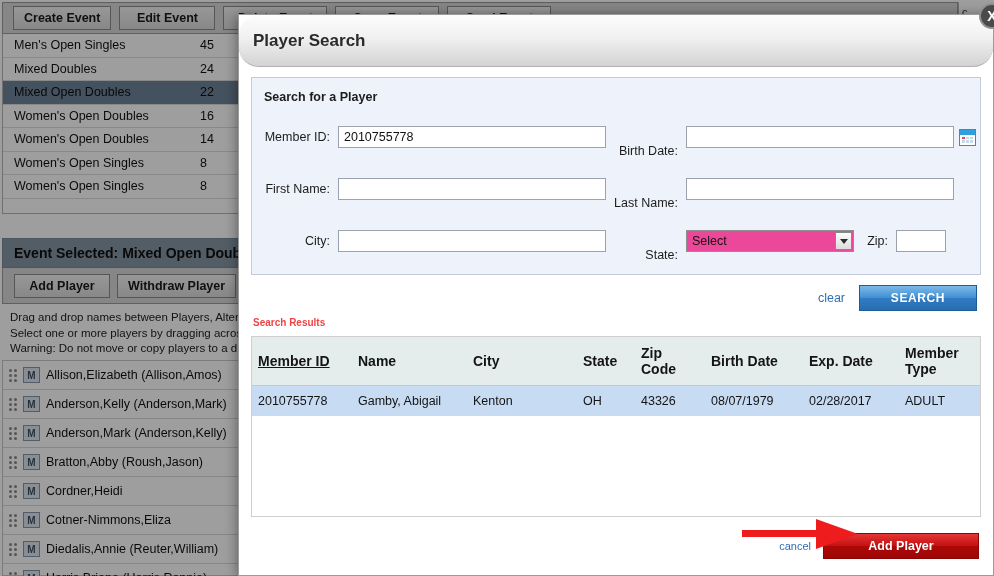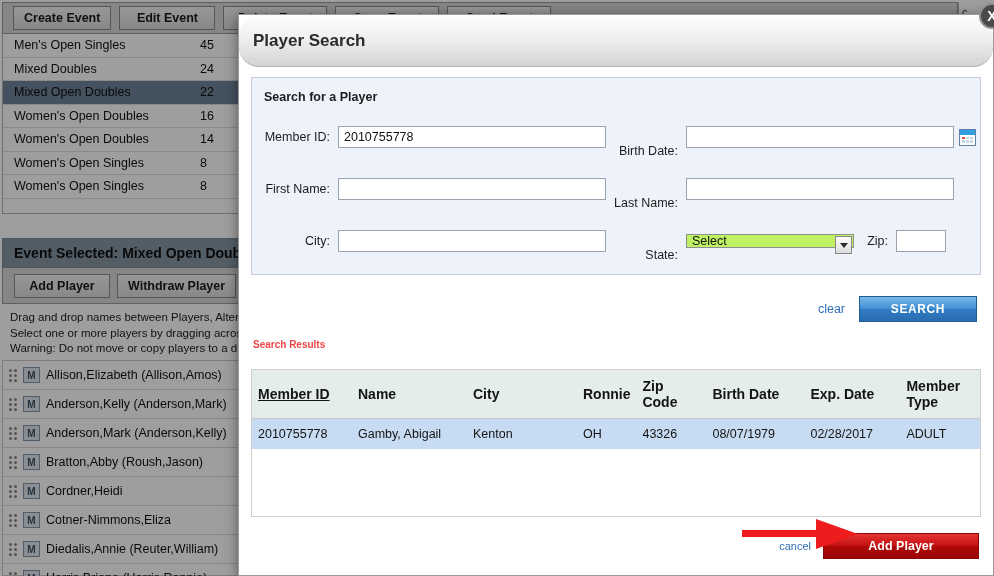--- a/index.html
+++ b/index.html
@@ -141,21 +141,20 @@
     position: absolute; right: -12px; top: -12px;
     width: 26px; height: 26px; border-radius: 50%;
     background: #4a4a4a; border: 2px solid #8f8f8f;
     color: #ffffff; font-size: 14px; font-weight: bold;
     display: flex; align-items: center; justify-content: center;
     z-index: 70; cursor: pointer;
   }
   .modal-body {
     flex: 1; padding: 10px 12px 0 12px; display: flex; flex-direction: column;
     min-height: 0;
-    gap: 11px;
   }
 
   
   .search-panel {
     border: 1px solid #c4cbd8; background: #eef2fa;
     padding: 0 0 12px 0;
   }
   .search-panel-title {
     font-size: 12.5px; font-weight: bold; color: #1c1c1c;
     padding: 12px 0 12px 12px;
@@ -173,22 +172,22 @@
   .lbl.w2 { width: 80px; margin-top: 28px; }
   .tinput {
     height: 22px; border: 1px solid #9aa2ad; background: #ffffff;
     font-family: "Liberation Sans", sans-serif;
     font-size: 12.5px; color: #111; padding: 0 5px;
     outline: none;
   }
   .tinput.big { width: 268px; }
   .tinput.zip { width: 50px; }
   .sel-wrap {
-    position: relative; width: 168px; height: 14px;
-    border: 1px solid #8f8f8f; background: #bef264;
+    position: relative; width: 168px; height: 22px;
+    border: 1px solid #8f8f8f; background: #ec4899;
     display: flex; align-items: center;
   }
   .sel-wrap .sel-text {
     font-size: 12.5px; color: #111; padding-left: 5px;
   }
   .sel-arrow {
     position: absolute; right: 1px; top: 1px; width: 17px; height: 18px;
     background: linear-gradient(to bottom,#fcfcfc,#dcdcdc);
     border: 1px solid #888;
     display: flex; align-items: center; justify-content: center;
@@ -593,21 +592,21 @@
 
     <div class="results-title">Search Results</div>
 
     <div class="results-box">
       <table class="results">
         <thead>
           <tr>
             <th style="width:100px"><span class="u">Member ID</span></th>
             <th style="width:115px">Name</th>
             <th style="width:110px">City</th>
-            <th style="width:58px">Ronnie</th>
+            <th style="width:58px">State</th>
             <th style="width:70px">Zip Code</th>
             <th style="width:98px">Birth Date</th>
             <th style="width:96px">Exp. Date</th>
             <th>Member Type</th>
           </tr>
         </thead>
         <tbody>
           <tr class="sel">
             <td>2010755778</td>
             <td>Gamby, Abigail</td>

